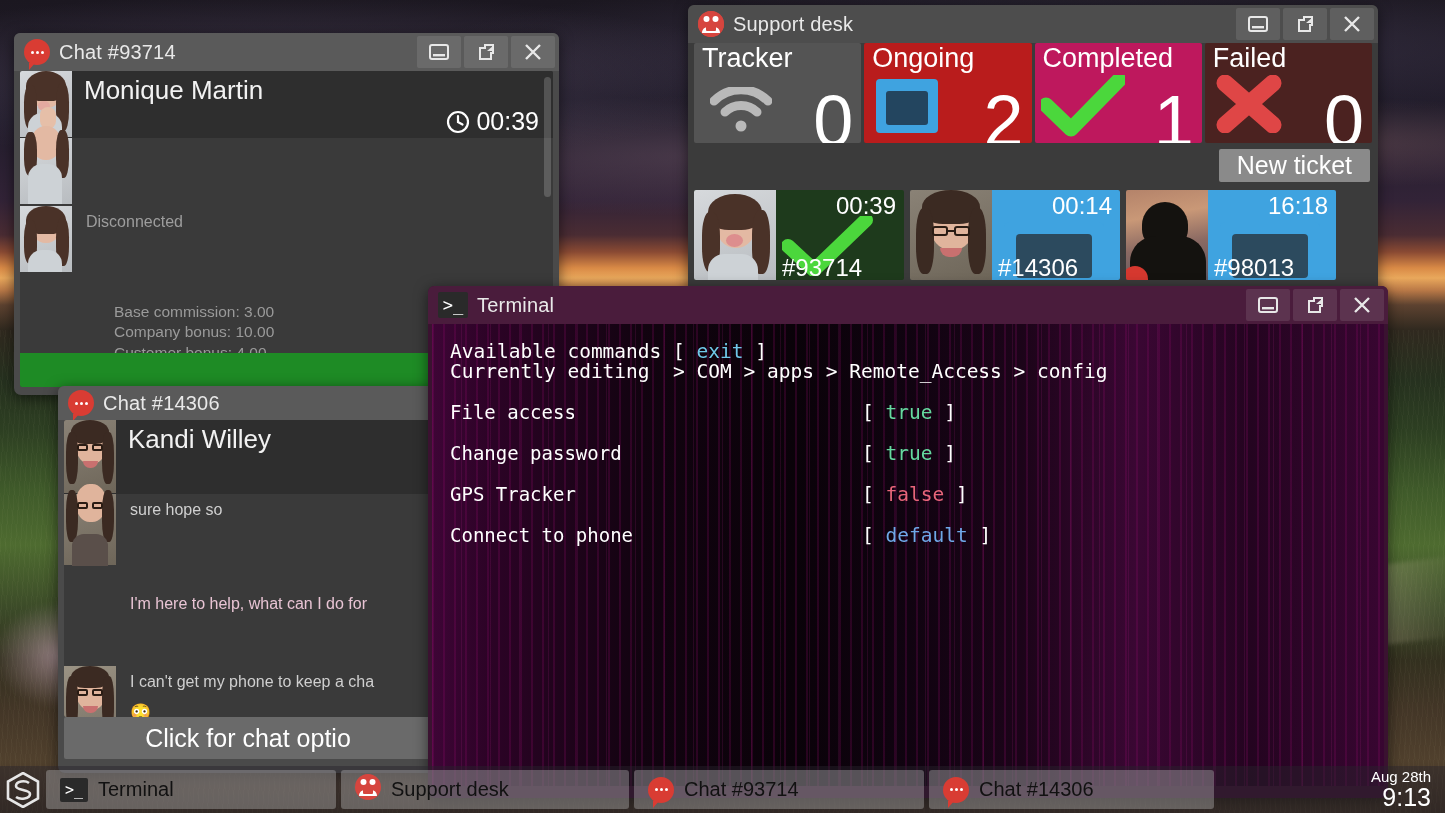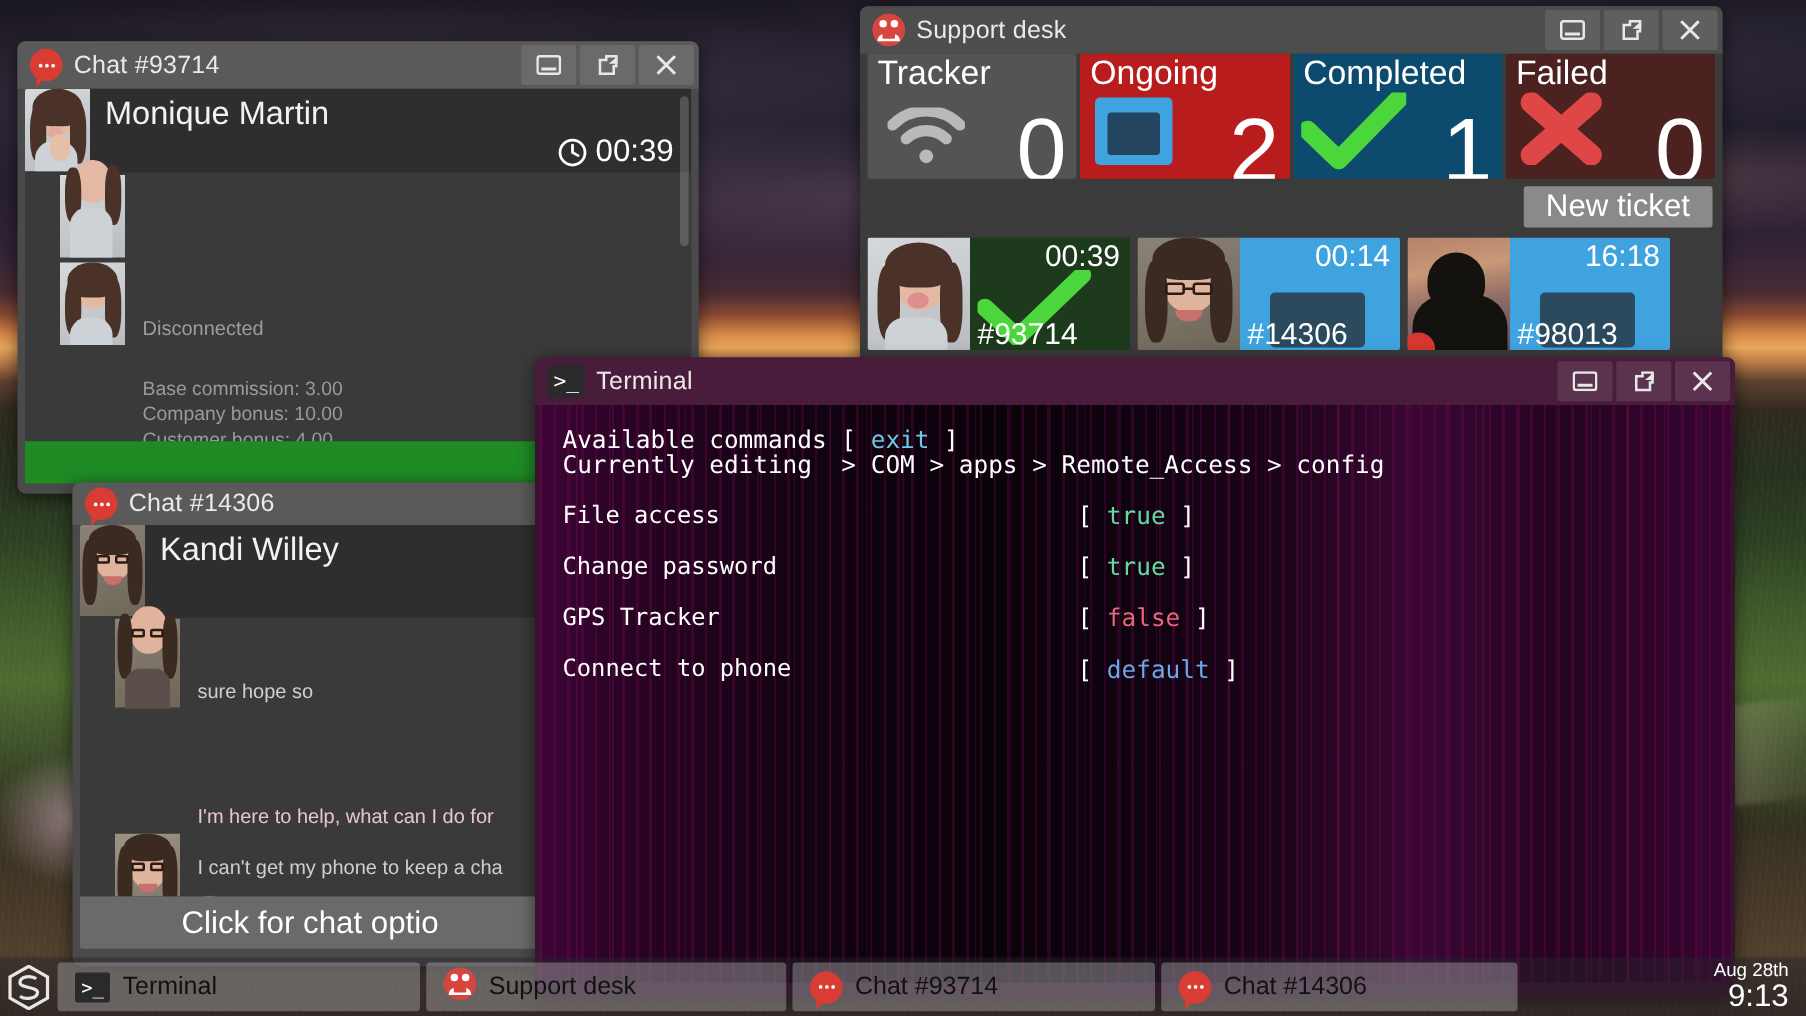--- a/index.html
+++ b/index.html
@@ -96,21 +96,21 @@
   .chatwin .titlebar { background: #5a5a5a; }
   .chat-body { background: #3a3a3a; margin: 0 6px; border-radius: 2px; overflow: hidden; position: relative; }
   .chat-head { background: #2e2e2e; display: flex; align-items: flex-start; height: 67px; position: relative; }
   .avatar { width: 52px; height: 66px; background-size: cover; background-position: center top; flex:0 0 auto; }
   .chat-name { font-size: 26px; color: #f2f2f2; margin-left: 12px; margin-top: 4px; white-space: nowrap; }
   .chat-timer {
     position: absolute; right: 14px; bottom: 2px; display:flex; align-items:center; gap:6px;
     color: #fff; font-size: 25px;
   }
   .msglist { position: relative; }
-  .msgrow { display: flex; align-items: flex-end; margin-left: 28px; }
+  .msgrow { display: flex; align-items: flex-start; }
   .msgrow .avatar { width: 52px; height: 66px; }
   .msgtext { font-size: 16px; color: #cfcfcf; padding: 4px 0 0 14px; line-height: 1.5; white-space: nowrap; }
   .msgtext.agent { color: #e8c4d4; }
   .msgtext.sys { color: #9d9d9d; }
   .stats { color: #9a9a9a; font-size: 15.5px; line-height: 1.32; padding-left: 94px; }
   .greenbar { background: #1e8b25; height: 34px; }
   .scrollbar { position:absolute; right:2px; width:7px; background: rgba(255,255,255,.18); border-radius:4px; }
   .chatopt {
     margin: 0 6px 6px 6px; background: #6a6a6a; border-radius: 2px; height: 42px;
     display:flex; align-items:center; justify-content:center; color:#fff; font-size: 25px;
@@ -322,21 +322,21 @@
       <div class="sd-card" style="background:#b91c1c;">
         <span class="lbl">Ongoing</span>
         <span class="ico" style="left:10px;bottom:4px;">
           <svg width="66" height="58" viewBox="0 0 66 58">
               <rect x="2" y="2" width="62" height="54" rx="4" fill="#3fa3e0"></rect>
               <rect x="12" y="14" width="42" height="34" rx="3" fill="#23455f"></rect>
             </svg>
         </span>
         <span class="num">2</span>
       </div>
-      <div class="sd-card" style="background:#0c4a6e;">
+      <div class="sd-card" style="background:#be185d;">
         <span class="lbl">Completed</span>
         <span class="ico" style="left:6px;bottom:2px;">
           <svg width="84" height="62" viewBox="0 0 84 62">
               <path d="M5 30 L30 54 L78 5" stroke="#4bd73c" stroke-width="15" fill="none" stroke-linecap="round" stroke-linejoin="round"></path>
             </svg>
         </span>
         <span class="num">1</span>
       </div>
       <div class="sd-card" style="background:#4b2220;">
         <span class="lbl">Failed</span>

